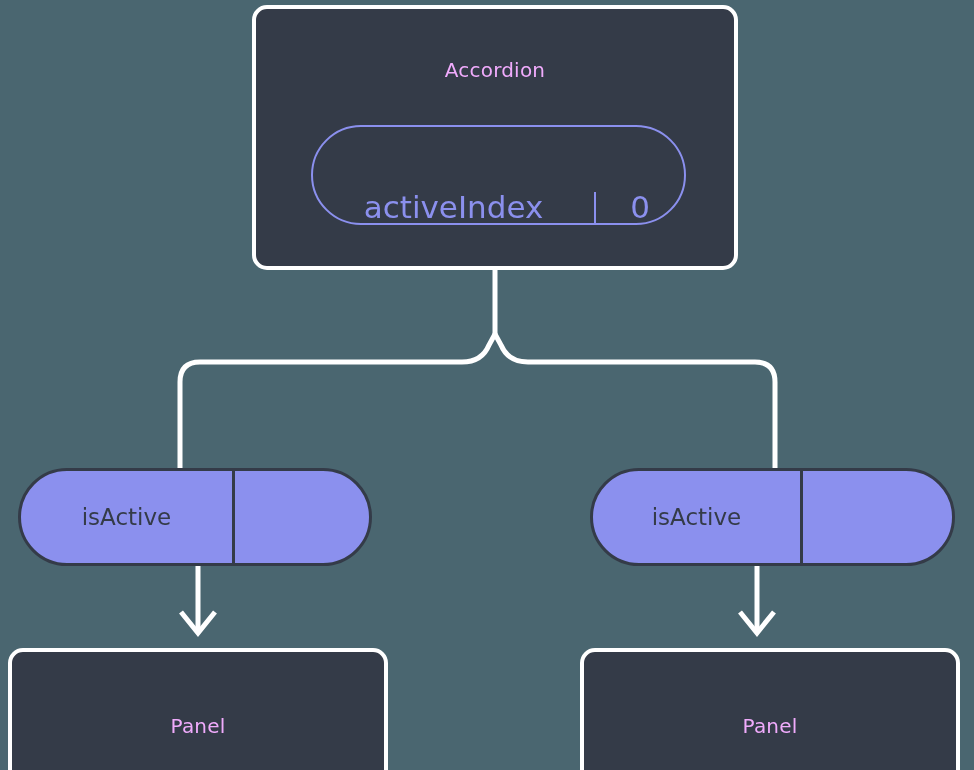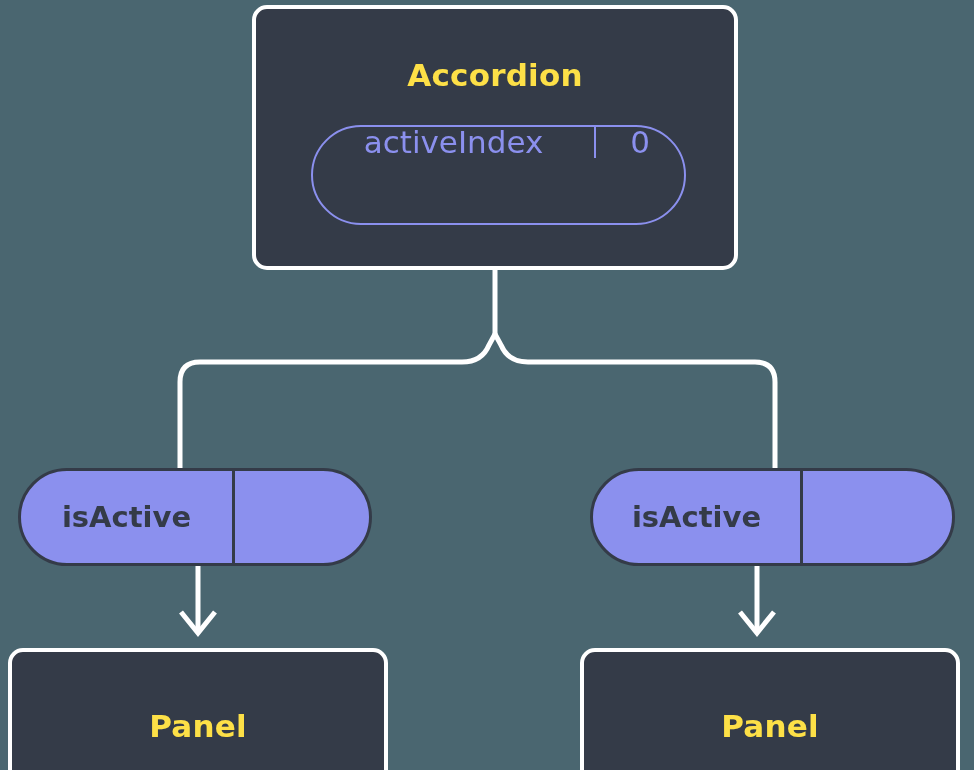--- a/index.html
+++ b/index.html
@@ -38,23 +38,23 @@
     box-sizing: border-box;
     background: #343b48;
     border: 4px solid #ffffff;
     border-radius: 15px;
     display: flex;
     flex-direction: column;
     align-items: center;
   }
 
   .node-title {
-    color: #fde047;
-    font-size: 31px;
-    font-weight: 700;
+    color: #f0abfc;
+    font-size: 20px;
+    font-weight: 400;
     letter-spacing: 0.2px;
     line-height: 1;
     white-space: nowrap;
   }
 
   
   #accordion-box {
     left: 252px;
     top: 5px;
     width: 486px;
@@ -67,21 +67,21 @@
   .pill-outline {
     position: absolute;
     left: 55px;
     top: 116px;
     width: 375px;
     height: 100px;
     box-sizing: border-box;
     border: 2px solid #8b90ee;
     border-radius: 50px;
     display: flex;
-    align-items: flex-start;
+    align-items: flex-end;
     background: transparent;
   }
   .pill-outline .pill-key,
   .pill-outline .pill-val {
     display: flex;
     align-items: center;
     justify-content: center;
     color: #8b90ee;
     font-size: 31px;
     font-weight: 400;
@@ -108,22 +108,22 @@
     display: flex;
     align-items: stretch;
     overflow: hidden;
   }
   .pill-filled .pill-key,
   .pill-filled .pill-val {
     display: flex;
     align-items: center;
     justify-content: center;
     color: #343b48;
-    font-size: 29px;
-    font-weight: 700;
+    font-size: 23px;
+    font-weight: 400;
     white-space: nowrap;
     line-height: 1;
   }
   .pill-filled .pill-key {
     border-right: 3px solid #343b48;
   }
   .pill-filled .pill-val {
     flex: 1;
   }
 

